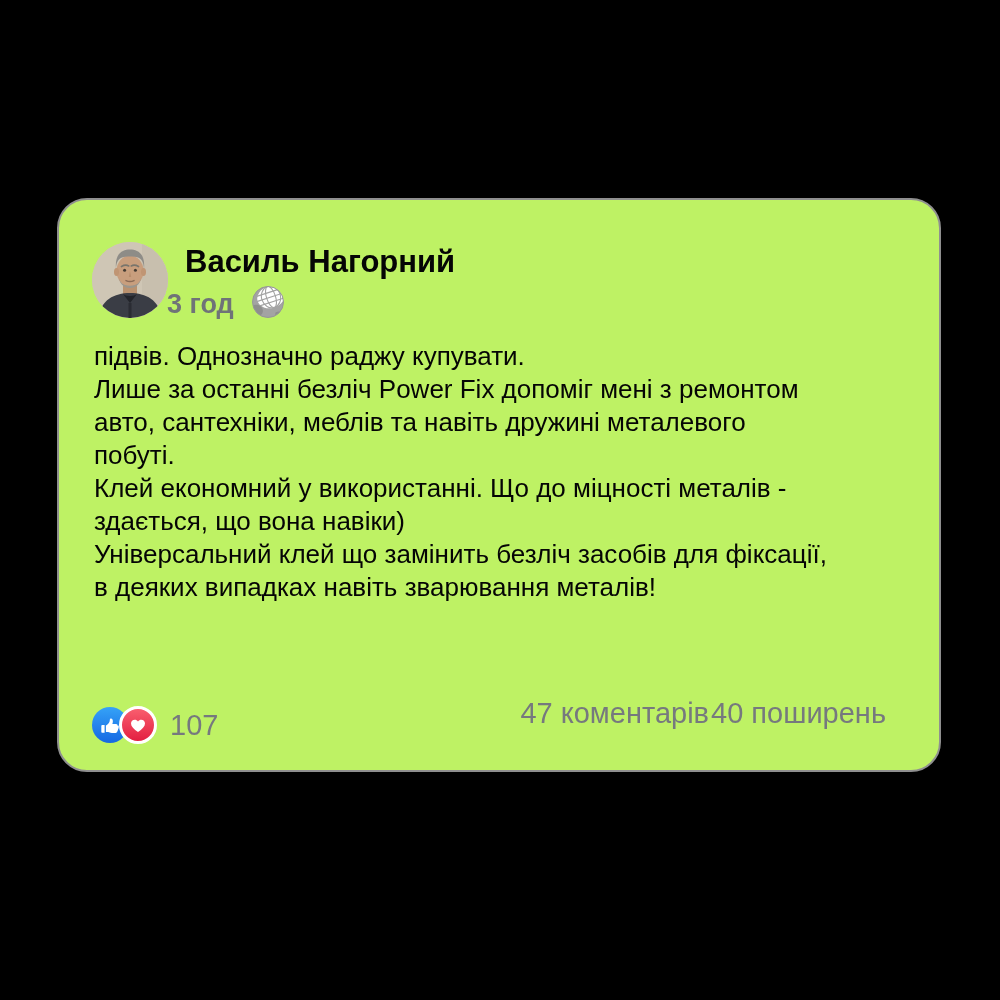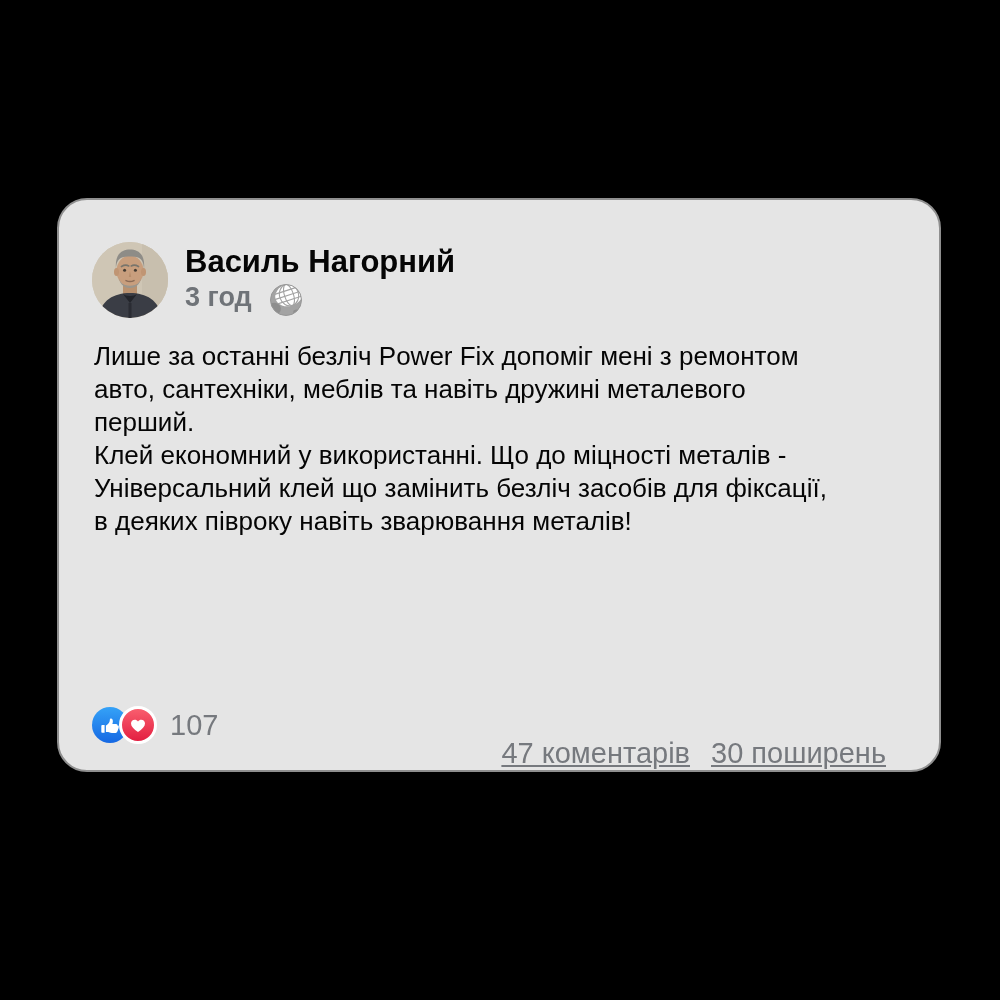--- a/index.html
+++ b/index.html
@@ -14,21 +14,21 @@
     overflow: hidden;
     font-family: "Liberation Sans", sans-serif;
   }
   .card {
     position: absolute;
     left: 57px;
     top: 198px;
     width: 884px;
     height: 574px;
     box-sizing: border-box;
-    background: #e5e5e5;
+    background: #bef264;
     border: 2px solid #8f8f8f;
     border-radius: 30px;
   }
   .avatar {
     position: absolute;
     left: 33px;
     top: 42px;
     width: 76px;
     height: 76px;
     border-radius: 50%;
@@ -41,25 +41,25 @@
     left: 126px;
     top: 44px;
     font-size: 31px;
     line-height: 36px;
     font-weight: 700;
     color: #050505;
     white-space: nowrap;
   }
   .meta-row {
     position: absolute;
-    left: 126px;
+    left: 108px;
     top: 82px;
     height: 38px;
     display: flex;
-    align-items: flex-start;
+    align-items: flex-end;
   }
   .timestamp {
     font-size: 27px;
     font-weight: 700;
     color: #6f7378;
   }
   .globe {
     width: 36px;
     height: 36px;
     margin-left: 16px;
@@ -104,29 +104,28 @@
     z-index: 2;
   }
   .reaction-count {
     margin-left: 13px;
     font-size: 29px;
     color: #76797e;
   }
   .footer-right {
     position: absolute;
     right: 53px;
-    top: 532px;
+    top: 492px;
     height: 42px;
     display: flex;
     align-items: center;
-    gap: 21px;
+    gap: 2px;
     font-size: 29px;
     color: #76797e;
     white-space: nowrap;
-    text-decoration: underline;
   }
 </style>
 </head>
 <body>
 
 <div class="card">
 
   <div class="avatar">
     <svg viewBox="0 0 76 76" width="76" height="76">
       <rect width="76" height="76" fill="#cfc6b5"></rect>
@@ -184,40 +183,42 @@
           </g>
         </g>
         <path d="M2 22 C8 18.5 14.5 23.5 12.5 29 C10.5 33.5 4.5 33.5 2 29 Z" fill="#8e8e8e"></path>
         <path d="M25.5 28.5 c3 -2.2 7.5 -1 8.5 2.2 l-2.2 4.3 c-3.3 1.1 -7.6 -2.2 -6.3 -6.5 z" fill="#8e8e8e"></path>
       </g>
       <circle cx="18" cy="18" r="15.5" fill="none" stroke="#979797" stroke-width="1"></circle>
     </svg>
   </div>
 
   <div class="post-body">
+      <div class="body-line">підвів. Однозначно раджу купувати.</div>
       <div class="body-line">Лише за останні безліч Power Fix допоміг мені з ремонтом</div>
       <div class="body-line">авто, сантехніки, меблів та навіть дружині металевого</div>
-      <div class="body-line">перший.</div>
+      <div class="body-line">побуті.</div>
       <div class="body-line">Клей економний у використанні. Що до міцності металів -</div>
+      <div class="body-line">здається, що вона навіки)</div>
       <div class="body-line">Універсальний клей що замінить безліч засобів для фіксації,</div>
-      <div class="body-line">в деяких півроку навіть зварювання металів!</div>
+      <div class="body-line">в деяких випадках навіть зварювання металів!</div>
     </div>
 
   <div class="footer-left">
     <div class="reaction-like">
       <svg viewBox="0 0 16 16" width="21" height="21">
         <path fill="#ffffff" d="M1.6 7.7h1.9v5.9H1.6c-.33 0-.6-.27-.6-.6V8.3c0-.33.27-.6.6-.6zm12.9.5c0 .32-.12.61-.32.83.08.18.12.38.12.59 0 .45-.21.85-.54 1.1.03.11.04.23.04.35 0 .45-.21.84-.53 1.09 0 .03.01.07.01.1 0 .77-.62 1.39-1.39 1.39H9.1c-.67 0-1.55-.25-2.25-.45-.41-.12-.83-.24-1.05-.26l-1.3-.03V8c.9-.25 2.3-1.75 2.73-2.9.14-.38.23-1.06.3-1.6.06-.46.46-.8.93-.74.74.1 1.34.82 1.34 1.94 0 .66-.18 1.45-.4 2.1h2.8c.9 0 1.3.72 1.3 1.47z"></path>
       </svg>
     </div>
     <div class="reaction-love">
       <svg viewBox="0 0 16 16" width="20" height="20">
         <path fill="#ffffff" d="M8 13.6C4.7 11.2 2.4 9 2.4 6.7c0-1.7 1.3-3 3-3 1 0 2 .5 2.6 1.4.6-.9 1.6-1.4 2.6-1.4 1.7 0 3 1.3 3 3 0 2.3-2.3 4.5-5.6 6.9z"></path>
       </svg>
     </div>
     <span class="reaction-count">107</span>
   </div>
 
   <div class="footer-right">
     <span>47 коментарів</span>
-    <span>30 поширень</span>
+    <span>40 поширень</span>
   </div>
 
 </div>
 
 </body></html>

